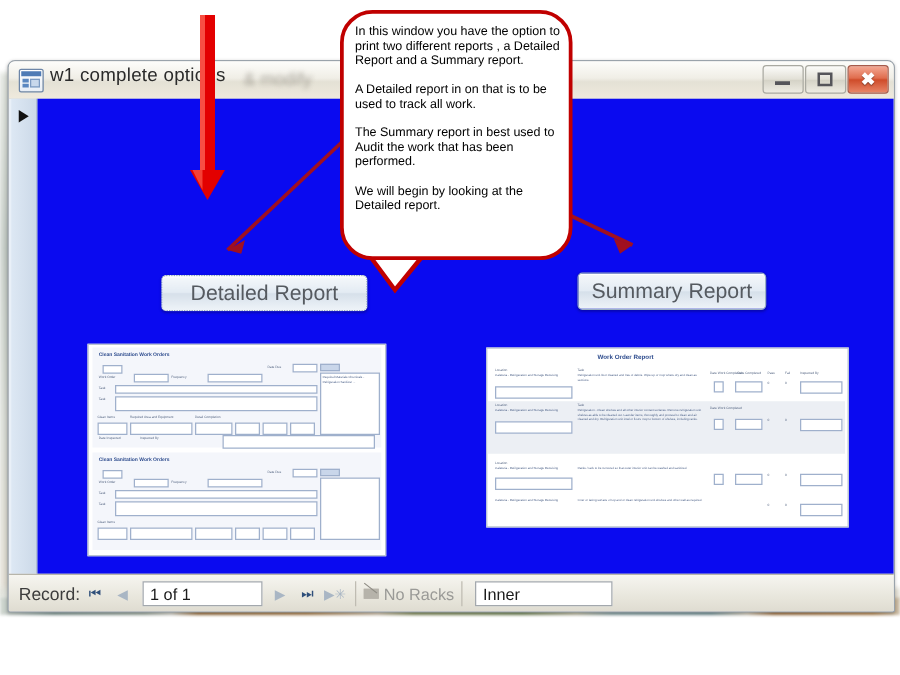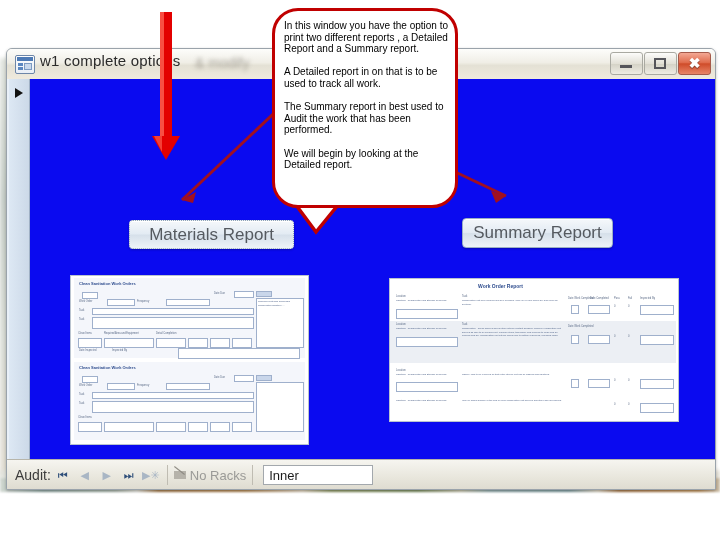--- a/index.html
+++ b/index.html
@@ -207,21 +207,21 @@
 
   <div class="formbody">
 
     <div class="recsel">
       <div class="tri"></div>
     </div>
 
     <div class="canvas">
 
       <div class="btn" id="detailed-report-button" style="left:99px;">
-        <span>Materials Report</span>
+        <span>Detailed Report</span>
       </div>
 
       <div class="btn" id="summary-report-button" style="left:432px;">
         <span>Summary Report</span>
       </div>
 
       <div class="thumb" id="detailed-thumbnail" style="left:40px;">
 
         <div class="mini" style="left:3px;top:2px;width:231px;height:80px;background:#f4f6fb;">
           <div class="mini-title" style="left:5px;top:3px;">Clean Sanitation Work Orders</div>
@@ -335,23 +335,24 @@
             <div class="mini-lbl" style="left:238px;top:8px;">0</div>
             <div class="mini-box" style="left:250px;top:8px;width:32px;height:8px;"></div>
           </div>
         </div>
       </div>
 
     </div>
   </div>
 
   <div class="statusbar">
-    <span class="st-label">Audit:</span>
+    <span class="st-label">Record:</span>
     <span class="navbtn">⏮</span>
     <span class="navbtn dim">◀</span>
+    <span class="recbox">1 of 1</span>
     <span class="navbtn dim">▶</span>
     <span class="navbtn">⏭</span>
     <span class="navbtn dim">▶✳</span>
     <span class="sep"></span>
     <span class="filter">
       <span class="funnel"></span>
       <span>No Racks</span>
     </span>
     <span class="sep"></span>
     <span class="searchbox">Inner</span>

